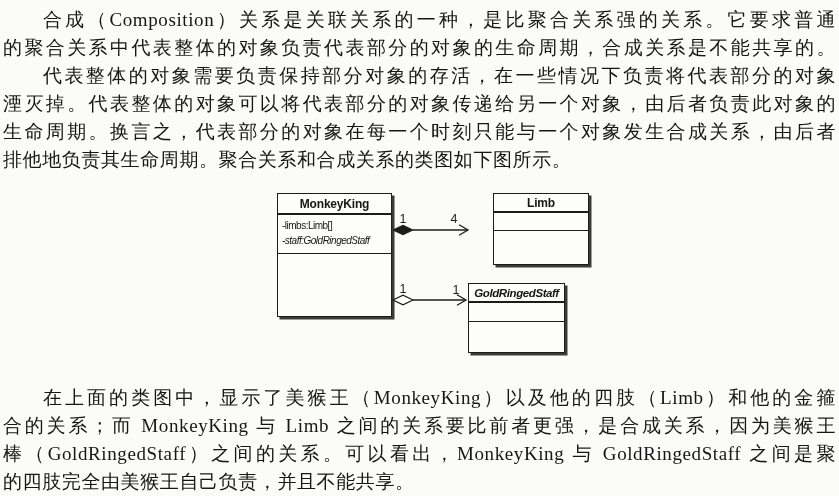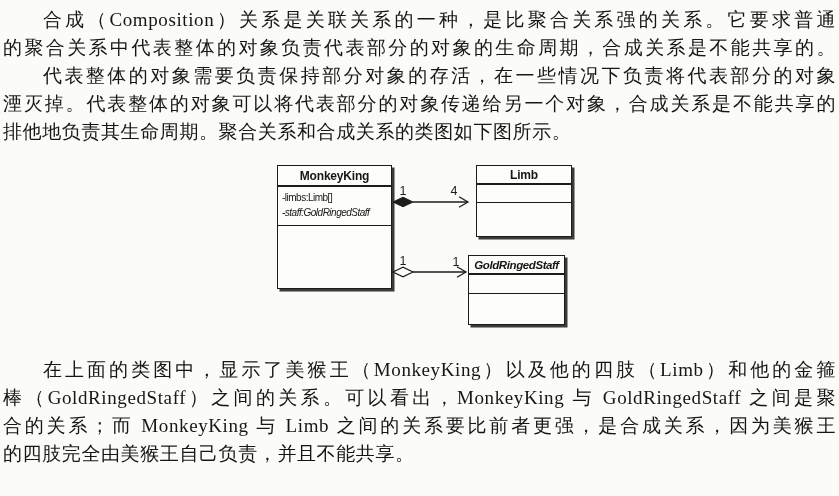--- a/index.html
+++ b/index.html
@@ -44,21 +44,21 @@
     padding: 3px 4px 0 4px;
     font-size: 10px; letter-spacing: -0.5px; line-height: 15px;
     white-space: nowrap;
   }
   .uml-methods { flex: 1; }
   .attr-italic { font-style: italic; }
 
   #cls-monkeyking { left: 274px; top: 19px; width: 115px; height: 124px; }
   #cls-monkeyking .uml-title { height: 21px; }
   #cls-monkeyking .uml-attrs { height: 39px; }
-  #cls-limb { left: 473px; top: 19px; width: 96px; height: 72px; }
+  #cls-limb { left: 490px; top: 19px; width: 96px; height: 72px; }
   #cls-limb .uml-title { height: 19px; }
   #cls-limb .uml-attrs { height: 18px; }
   #cls-grs { left: 465px; top: 109px; width: 97px; height: 70px; font-style: italic; }
   #cls-grs .uml-title { height: 19px; font-size: 11.5px; letter-spacing: -0.4px; }
   #cls-grs .uml-attrs { height: 19px; }
 
   .rel { position: absolute; }
   #rel-comp { left: 389px; top: 47px; }
   #rel-agg  { left: 389px; top: 117px; }
 
@@ -77,21 +77,22 @@
 
 <div class="page">
 
   <div class="para">
     <div class="line indent full">合成（Composition）关系是关联关系的一种，是比聚合关系强的关系。它要求普通</div>
     <div class="line full">的聚合关系中代表整体的对象负责代表部分的对象的生命周期，合成关系是不能共享的。</div>
   </div>
 
   <div class="para">
     <div class="line indent full">代表整体的对象需要负责保持部分对象的存活，在一些情况下负责将代表部分的对象</div>
-    <div class="line full">湮灭掉。代表整体的对象可以将代表部分的对象传递给另一个对象，合成关系是不能共享的</div>
+    <div class="line full">湮灭掉。代表整体的对象可以将代表部分的对象传递给另一个对象，由后者负责此对象的</div>
+    <div class="line full">生命周期。换言之，代表部分的对象在每一个时刻只能与一个对象发生合成关系，由后者</div>
     <div class="line">排他地负责其生命周期。聚合关系和合成关系的类图如下图所示。</div>
   </div>
 
   <div class="diagram">
 
     <div class="uml-class" id="cls-monkeyking">
       <div class="uml-title">MonkeyKing</div>
       <div class="uml-attrs">
         <div>-limbs:Limb[]</div>
         <div class="attr-italic">-staff:GoldRingedStaff</div>
@@ -124,18 +125,18 @@
       <line x1="21" y1="9" x2="74" y2="9" stroke="#1c1c1c" stroke-width="1.3"></line>
       <polyline points="65,3.8 74,9 65,14.2" fill="none" stroke="#1c1c1c" stroke-width="1.3"></polyline>
     </svg>
     <div class="mult" id="mult-agg-from">1</div>
     <div class="mult" id="mult-agg-to">1</div>
 
   </div>
 
   <div class="para">
     <div class="line indent full">在上面的类图中，显示了美猴王（MonkeyKing）以及他的四肢（Limb）和他的金箍</div>
+    <div class="line full">合的关系；而 MonkeyKing 与 Limb 之间的关系要比前者更强，是合成关系，因为美猴王</div>
     <div class="line full">棒（GoldRingedStaff）之间的关系。可以看出，MonkeyKing 与 GoldRingedStaff 之间是聚</div>
-    <div class="line full">合的关系；而 MonkeyKing 与 Limb 之间的关系要比前者更强，是合成关系，因为美猴王</div>
     <div class="line">的四肢完全由美猴王自己负责，并且不能共享。</div>
   </div>
 
 </div>
 
 </body></html>

